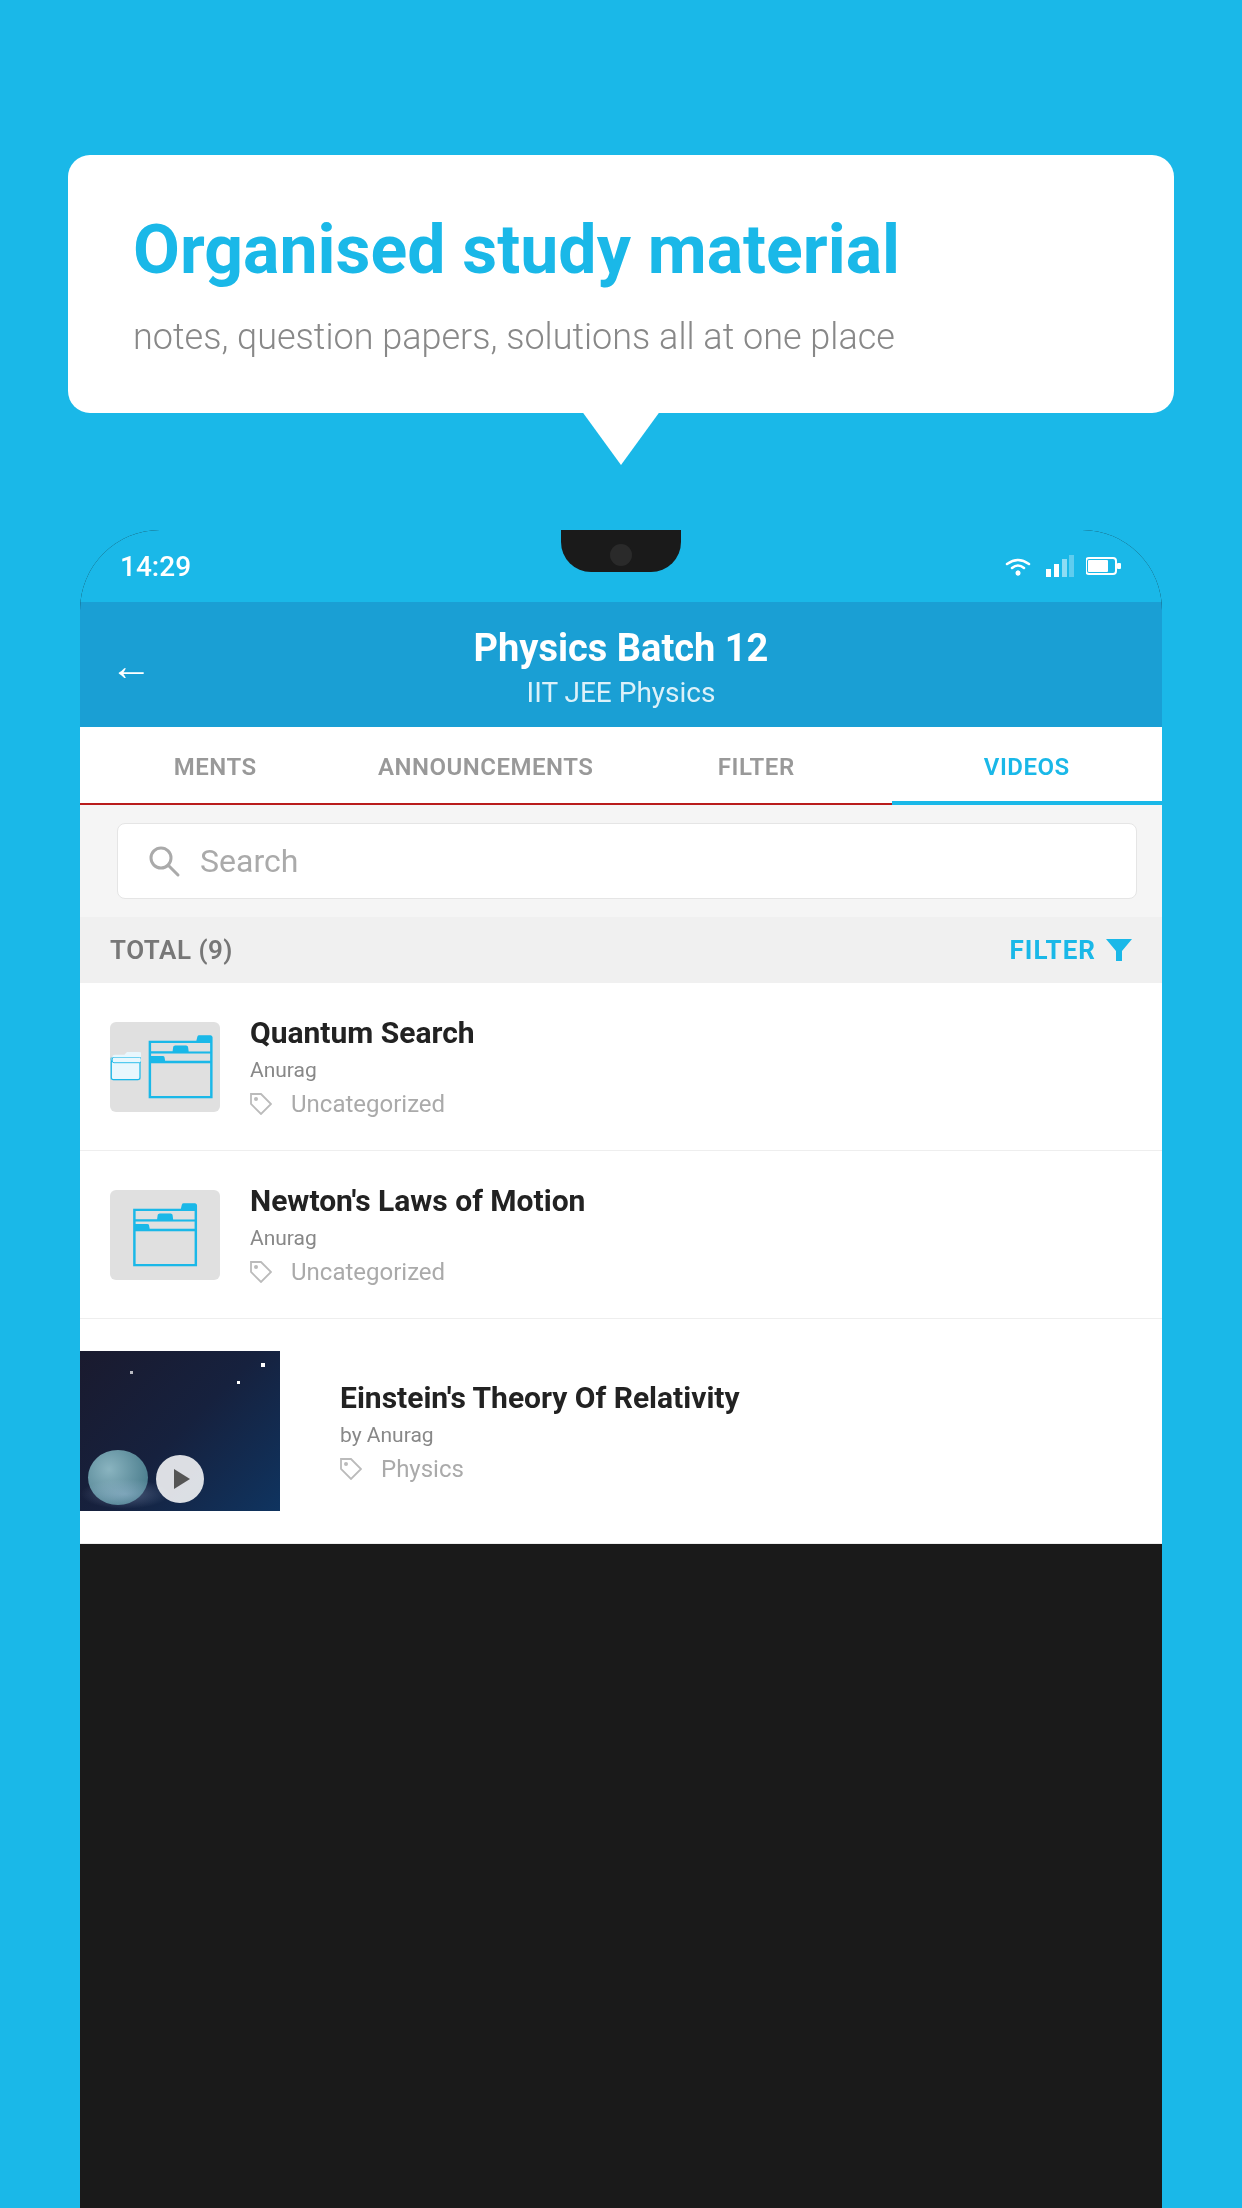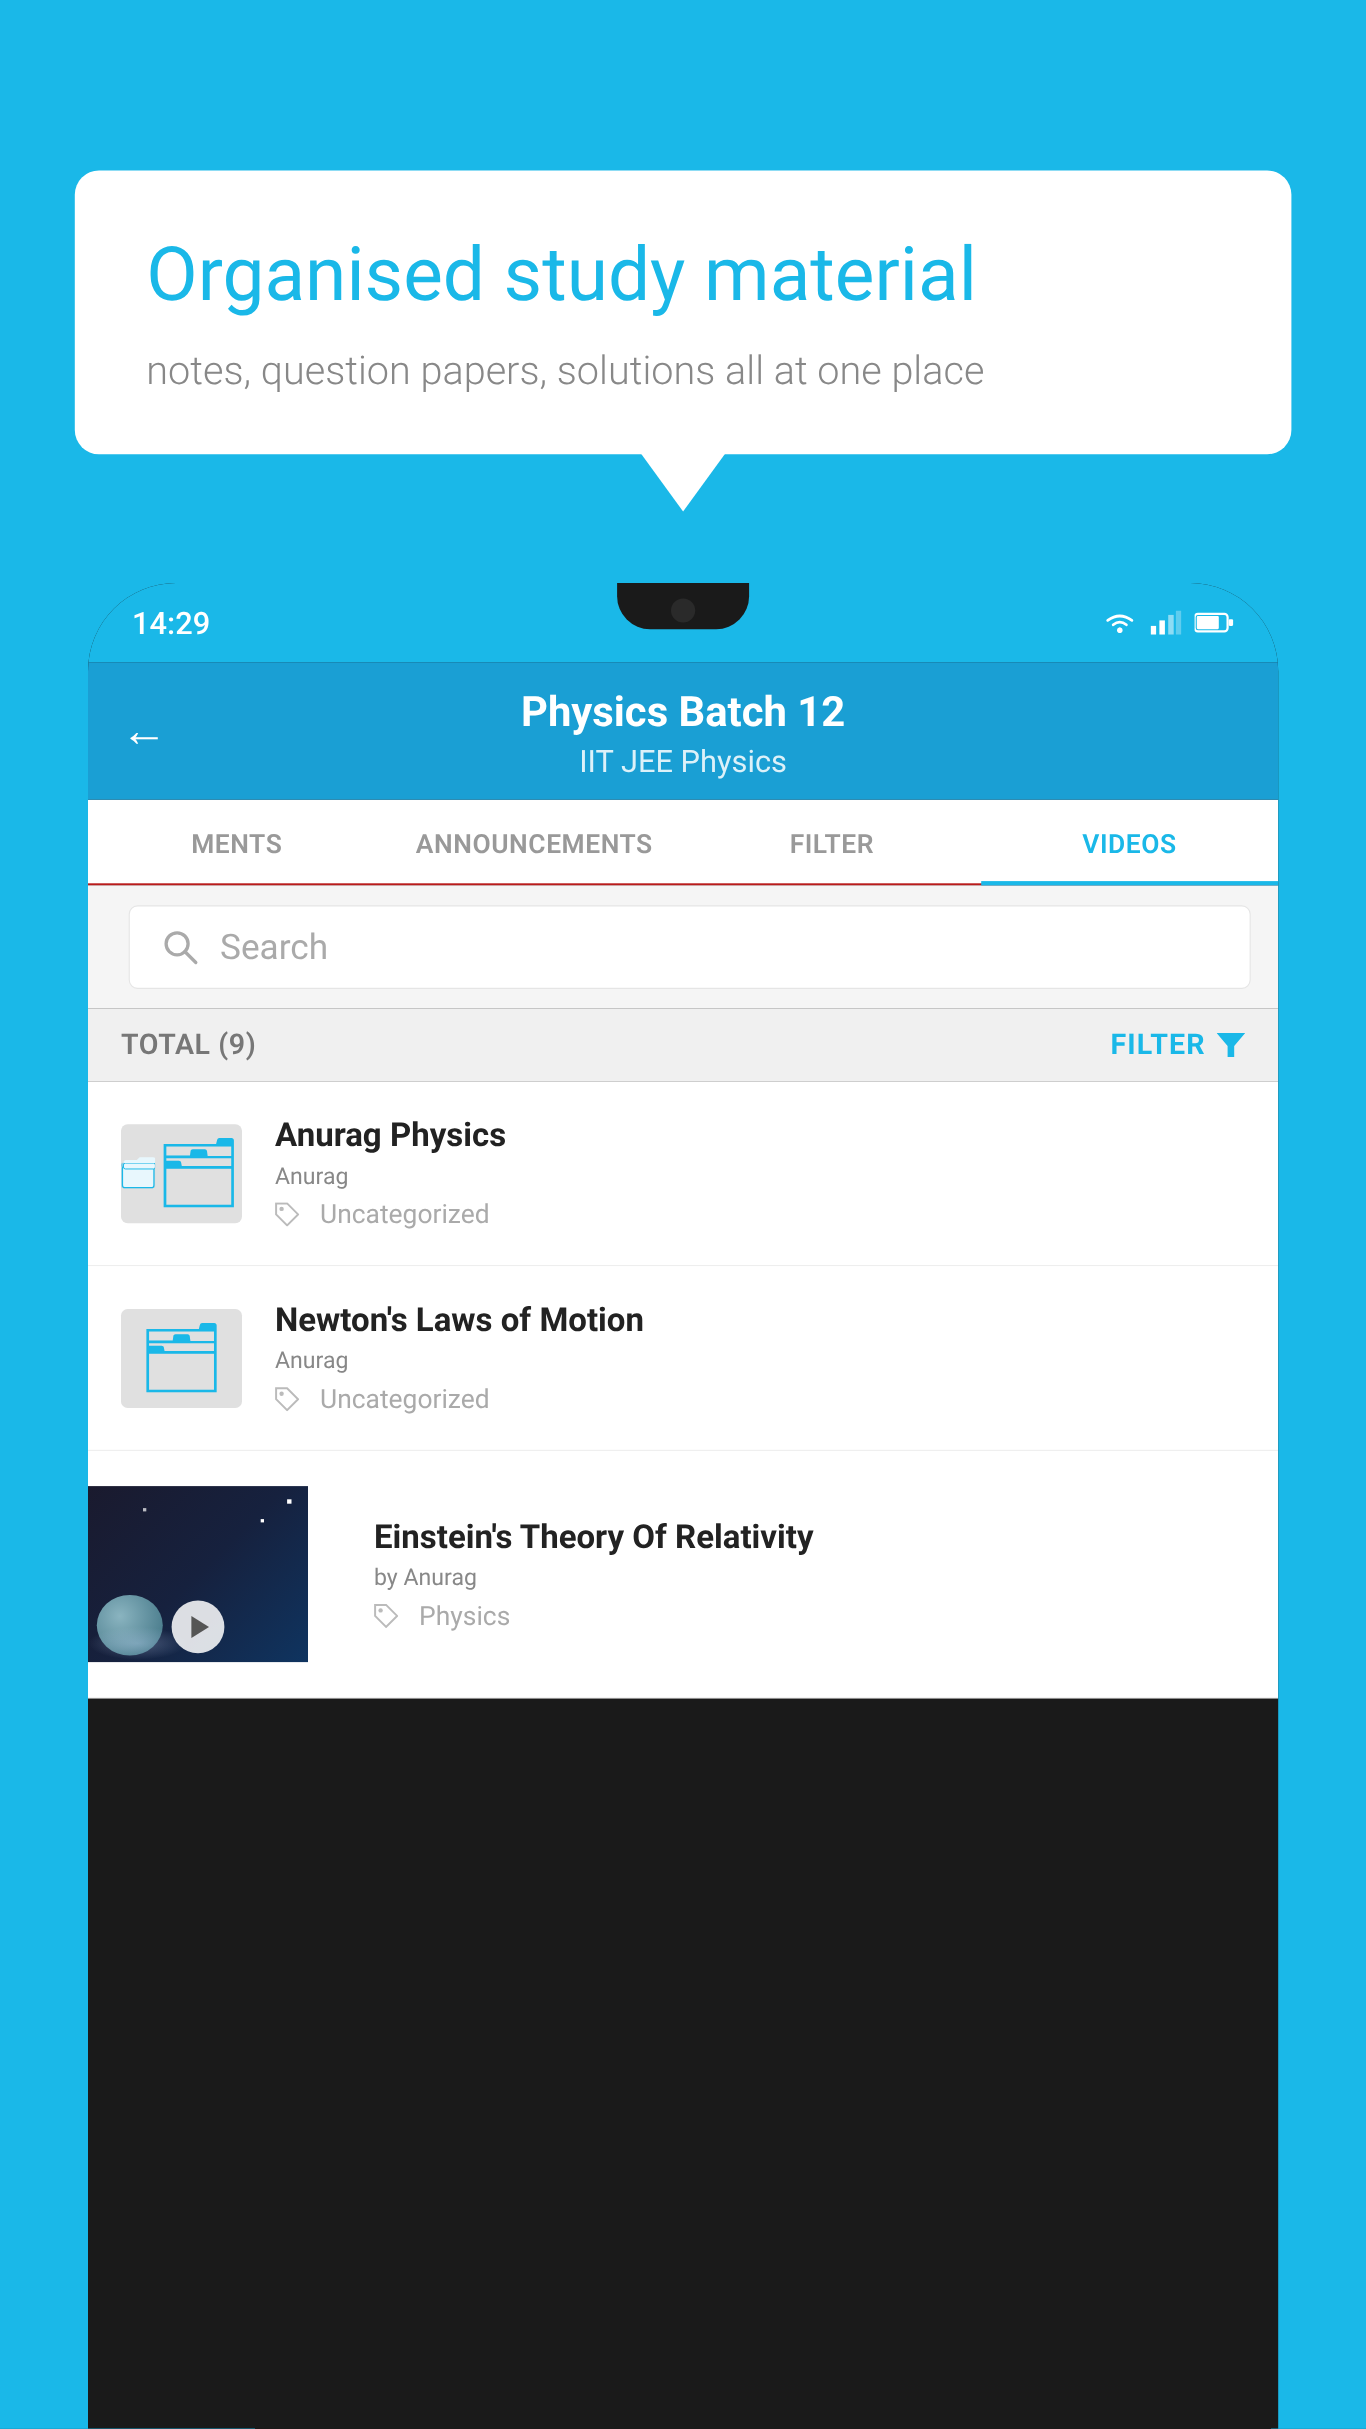--- a/index.html
+++ b/index.html
@@ -36,21 +36,21 @@
       transform: translateX(-50%);
       width: 0;
       height: 0;
       border-left: 40px solid transparent;
       border-right: 40px solid transparent;
       border-top: 55px solid white;
     }
 
     .bubble-title {
       font-size: 68px;
-      font-weight: 400;
+      font-weight: 700;
       color: #1ab8e8;
       line-height: 1.2;
       margin-bottom: 24px;
     }
 
     .bubble-subtitle {
       font-size: 36px;
       color: #888;
       font-weight: 300;
     }
@@ -424,21 +424,21 @@
           <rect x="3" y="18" width="64" height="44" rx="5" fill="#e8f7fd" stroke="#1ab8e8" stroke-width="2.5"></rect>
           <path d="M0 18 Q0 12 6 12 L28 12 L34 6 L64 6 Q70 6 70 12 L70 18 Z" fill="#1ab8e8" opacity="0.3" stroke="#1ab8e8" stroke-width="1.5"></path>
           <rect x="5" y="12" width="65" height="12" rx="4" fill="#e8f7fd" stroke="#1ab8e8" stroke-width="2"></rect>
           <path d="M5 12 L5 12 Q5 6 11 6 L32 6 L38 0 L65 0 Q71 0 71 6 L71 12" fill="#e8f7fd" stroke="none"></path>
 
         </svg>
 
         <div style="font-size:62px;color:#1ab8e8;line-height:1;">🗂</div>
       </div>
       <div class="video-info">
-        <div class="video-title">Anurag Physics</div>
+        <div class="video-title">Quantum Search</div>
         <div class="video-author">Anurag</div>
         <div class="video-tag">
           <svg width="22" height="22" viewBox="0 0 22 22" fill="none">
             <path d="M1 1 L11 1 L21 11 L11 21 L1 11 Z" stroke="#bbb" stroke-width="1.8" fill="none"></path>
             <circle cx="6" cy="6" r="2" fill="#bbb"></circle>
           </svg>
           <span>Uncategorized</span>
         </div>
       </div>
     </div>

